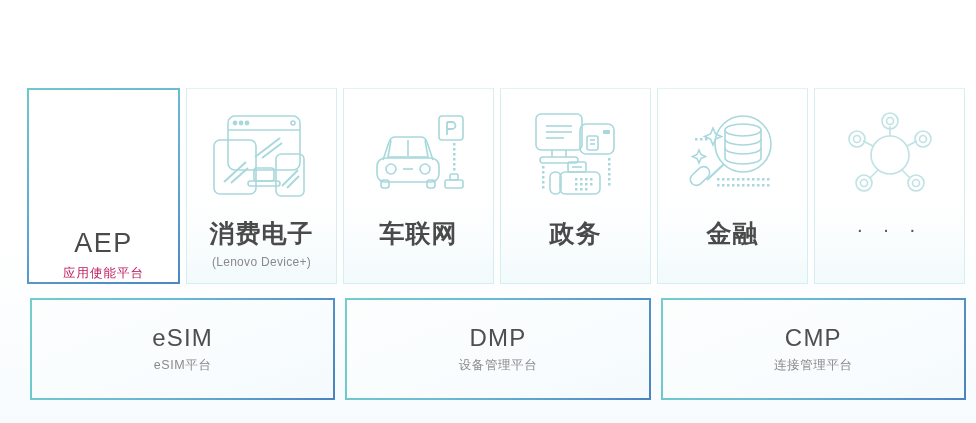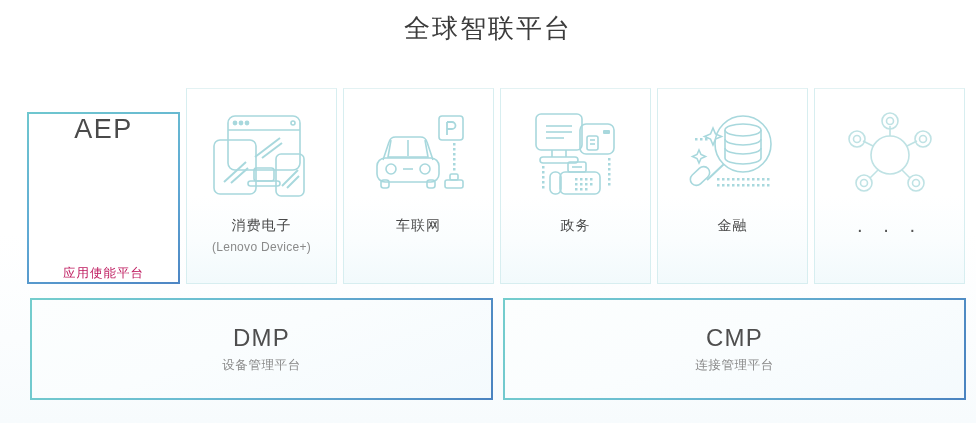--- a/index.html
+++ b/index.html
@@ -54,40 +54,39 @@
     border-top-color: #e3f2f3;
     display: flex;
     flex-direction: column;
     align-items: center;
     justify-content: flex-start;
   }
   .top-card.accent {
     border: 2px solid;
     border-image: linear-gradient(160deg, #6fc7cf 0%, #5fa9d4 55%, #4d86c4 100%) 1;
     background: #ffffff;
-    justify-content: space-between;
-    margin-top: 24px;
+    justify-content: flex-end;
   }
   .card-icon {
     margin-top: 20px;
     height: 92px;
     display: flex;
     align-items: center;
     justify-content: center;
   }
   .card-icon svg {
     display: block;
   }
   .card-title {
-    font-size: 14px;
+    font-size: 25px;
     color: #4a4a4a;
     letter-spacing: 1px;
     text-align: center;
     margin-top: 16px;
-    font-weight: 400;
+    font-weight: 700;
   }
   .card-sub {
     font-size: 12px;
     color: #8a8a8a;
     text-align: center;
     margin-top: 5px;
     letter-spacing: 0.3px;
   }
   .accent .accent-title {
     font-size: 27px;
@@ -148,21 +147,20 @@
     text-align: center;
     margin-top: 5px;
     letter-spacing: 0.6px;
   }
 </style>
 </head>
 <body>
 
 <div id="page">
 
-  <div class="page-title">全球智联平台</div>
 
   <div class="top-row">
 
     <div class="top-card accent">
       <div class="accent-title">AEP</div>
       <div class="accent-sub">应用使能平台</div>
     </div>
 
     <div class="top-card">
       <div class="card-icon">
@@ -333,20 +331,24 @@
           <circle cx="78" cy="73" r="3.5"></circle>
         </svg>
       </div>
       <div class="dots">· · ·</div>
     </div>
 
   </div>
 
   <div class="bottom-row">
 
+    <div class="bottom-card">
+      <div class="bottom-title">eSIM</div>
+      <div class="bottom-sub">eSIM平台</div>
+    </div>
 
     <div class="bottom-card">
       <div class="bottom-title">DMP</div>
       <div class="bottom-sub">设备管理平台</div>
     </div>
 
     <div class="bottom-card">
       <div class="bottom-title">CMP</div>
       <div class="bottom-sub">连接管理平台</div>
     </div>

